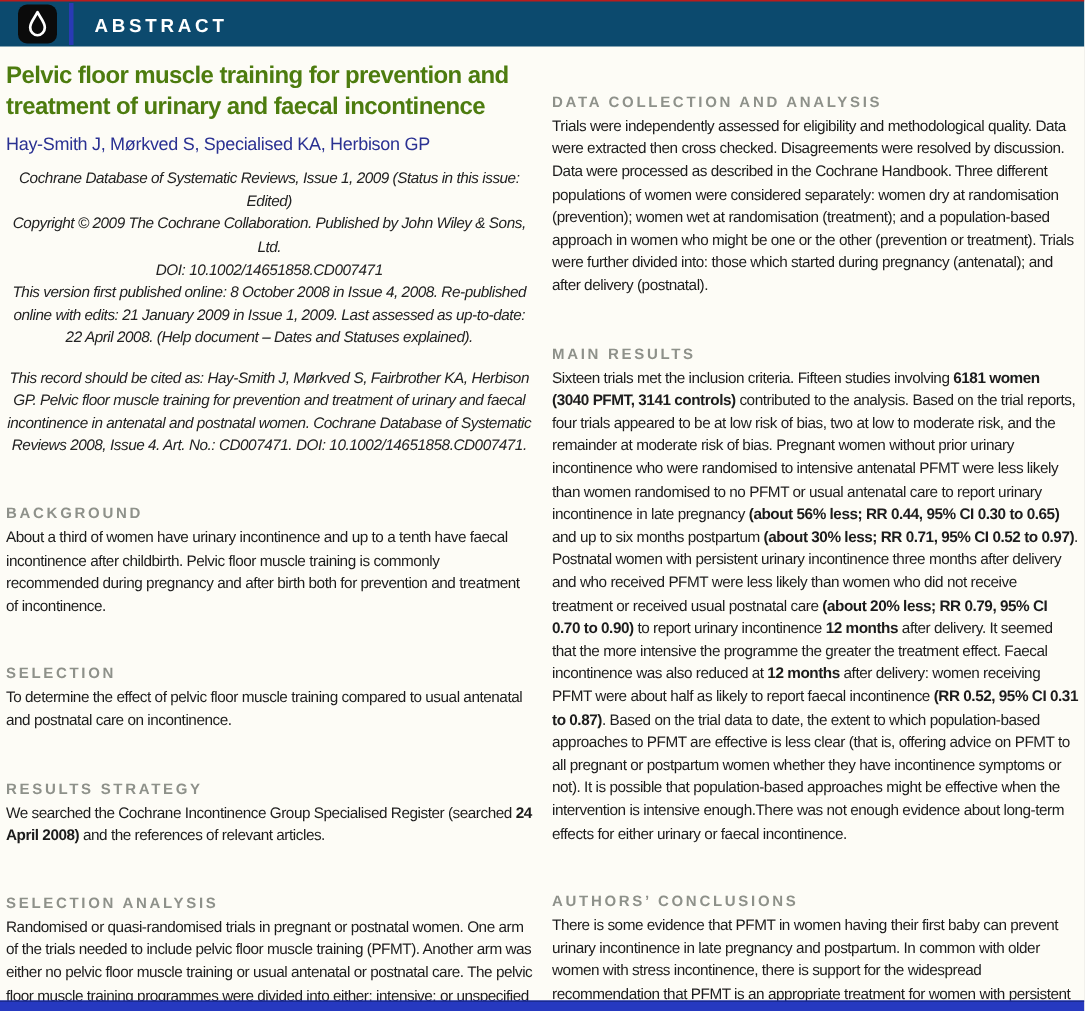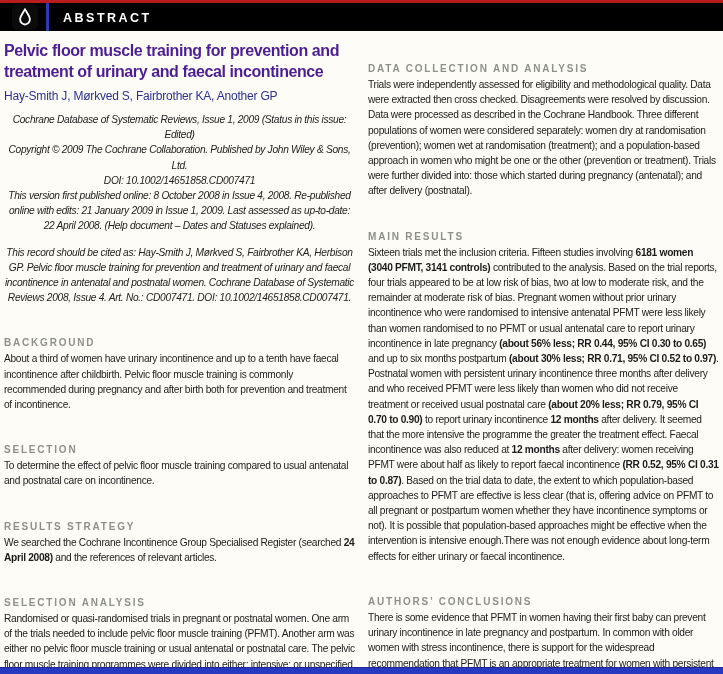--- a/index.html
+++ b/index.html
@@ -8,22 +8,22 @@
     position:relative;
     width:723px; height:674px;
     background:#fdfcf6;
     font-family:"Liberation Sans", sans-serif;
     color:#1c1c1c;
     overflow:hidden;
   }
   
   .topbar {
     height:31px;
-    background:#000000;
-    border-top:3px solid #b91c1c;
+    background:#0c4a6e;
+    border-top:1px solid #b91c1c;
     display:flex; align-items:center;
   }
   .logo {
     width:26px; height:26px;
     margin-left:12px;
     background:#0b0b0b;
     border-radius:6px;
     display:flex; align-items:center; justify-content:center;
     flex:0 0 auto;
   }
@@ -31,21 +31,21 @@
   .headerlabel {
     color:#ffffff; font-weight:bold; font-size:12.5px;
     letter-spacing:2.5px; margin-left:14px; margin-top:1px;
   }
   
   .content { display:flex; padding:0 4px 0 4px; gap:13px; }
   .col { width:351px; flex:0 0 auto; }
   .title { margin-top:9px; }
   .title div {
     font-size:16px; font-weight:bold; line-height:21px;
-    letter-spacing:-0.4px; color:#4c1d95; white-space:nowrap;
+    letter-spacing:-0.4px; color:#4d7c0f; white-space:nowrap;
   }
   .authors { margin-top:7px; color:#2a3192; font-size:12px; letter-spacing:-0.2px; }
   .citation {
     margin-top:9px; font-style:italic; font-size:10.2px;
     line-height:15.2px; letter-spacing:-0.3px; color:#222222;text-align:center;
   }
   .cited-as { margin-top:11px; }
   section { margin-top:32px; }
   section.first-right { }
   .sechead {
@@ -78,21 +78,21 @@
   </div>
 
   <div class="content">
 
     <div class="col">
       <div class="title">
         <div>Pelvic floor muscle training for prevention and</div>
         <div>treatment of urinary and faecal incontinence</div>
       </div>
 
-      <div class="authors">Hay-Smith J, Mørkved S, Fairbrother KA, Another GP</div>
+      <div class="authors">Hay-Smith J, Mørkved S, Specialised KA, Herbison GP</div>
 
       <div class="citation">
         <div>Cochrane Database of Systematic Reviews, Issue 1, 2009 (Status in this issue: Edited)</div>
         <div>Copyright © 2009 The Cochrane Collaboration. Published by John Wiley &amp; Sons, Ltd.</div>
         <div>DOI: 10.1002/14651858.CD007471</div>
         <div>This version first published online: 8 October 2008 in Issue 4, 2008. Re-published online with edits: 21 January 2009 in Issue 1, 2009. Last assessed as up-to-date: 22 April 2008. (Help document – Dates and Statuses explained).</div>
       </div>
 
       <div class="citation cited-as">This record should be cited as: Hay-Smith J, Mørkved S, Fairbrother KA, Herbison GP. Pelvic floor muscle training for prevention and treatment of urinary and faecal incontinence in antenatal and postnatal women. Cochrane Database of Systematic Reviews 2008, Issue 4. Art. No.: CD007471. DOI: 10.1002/14651858.CD007471.</div>
 

